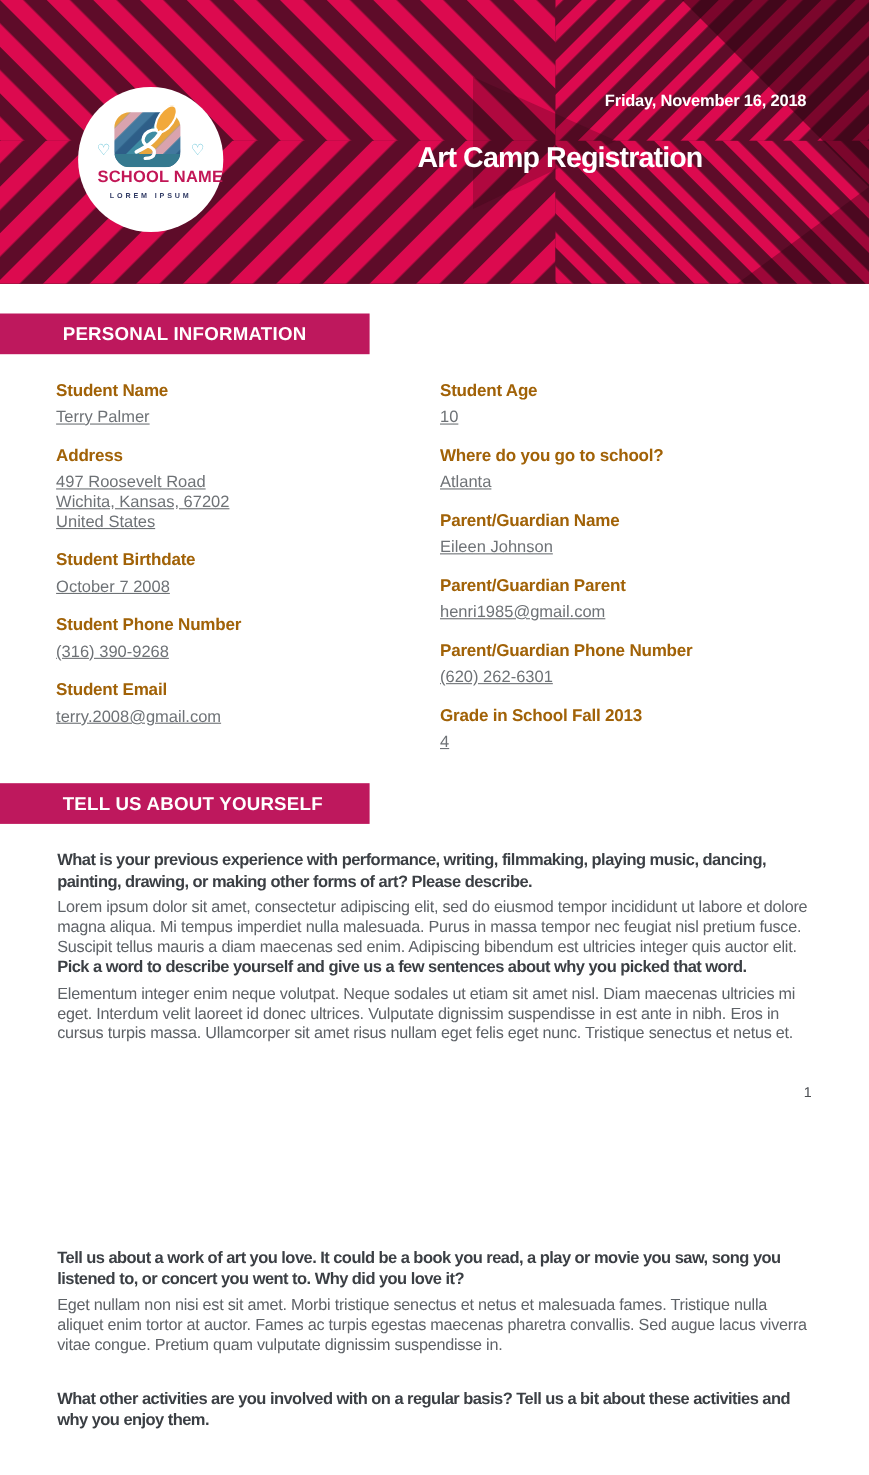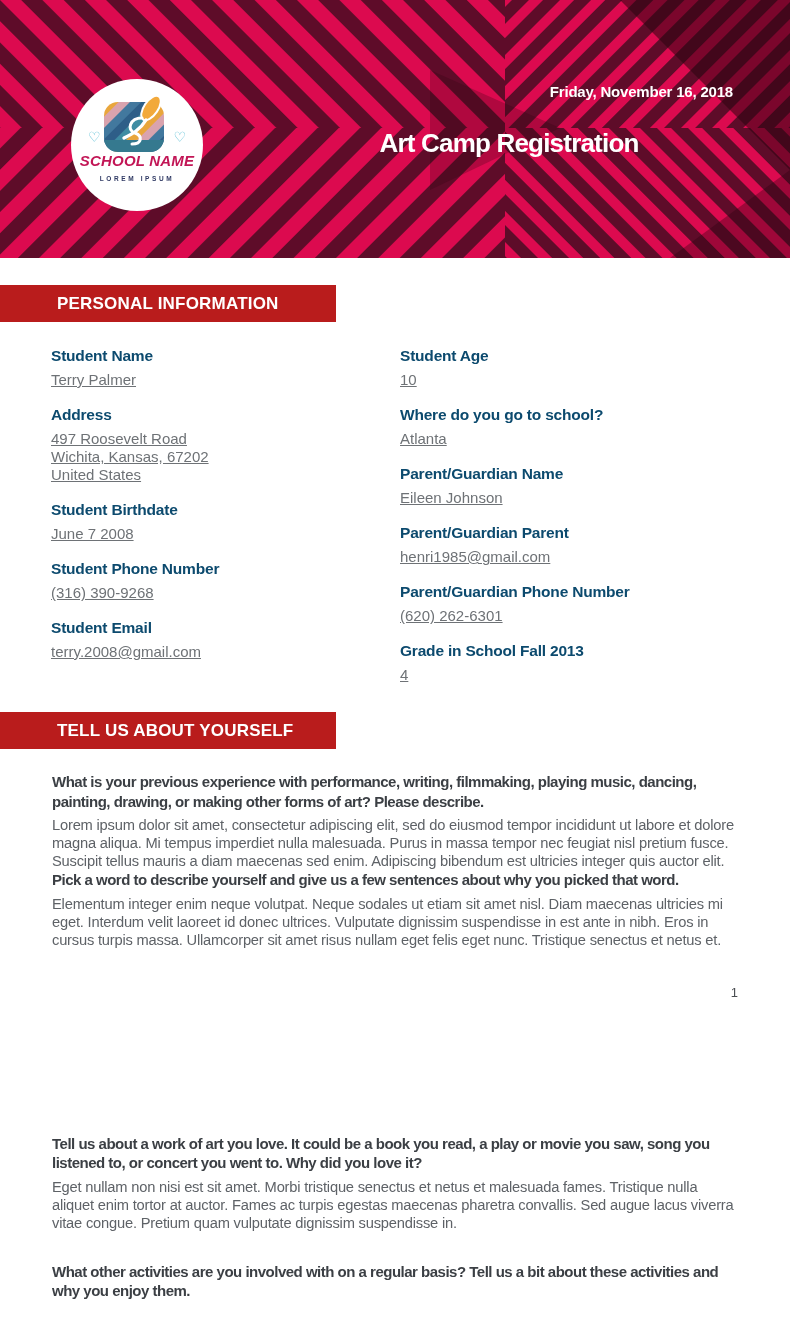--- a/index.html
+++ b/index.html
@@ -19,49 +19,49 @@
     background:#ffffff; border-radius:50%;
   }
   .logo-icon { position:absolute; left:31px; top:17px; }
   .logo-heart {
     position:absolute; top:51px; font-family:"DejaVu Sans", sans-serif;
     font-size:14px; color:#5fc0d6; line-height:14px;
   }
   .logo-heart.left  { left:17px; }
   .logo-heart.right { right:17px; }
   .logo-name {
-    position:absolute; left:0; right:0; top:73px; text-align:center;
-    font-size:15px; font-weight:700; letter-spacing:0.2px; color:#c21656;font-style:italic;
+    position:absolute; left:0; right:0; top:73px; text-align:right;
+    font-size:15px; font-weight:700; letter-spacing:0.2px; color:#c21656;
   }
   .logo-tagline {
     position:absolute; left:0; right:0; top:96px; text-align:center;
     font-size:6.5px; font-weight:700; letter-spacing:2.6px; color:#303a64;
   }
   .header-date {
     position:absolute; top:83px; right:57px; color:#ffffff;
     font-size:15px; font-weight:700; letter-spacing:-0.2px;
   }
   .header-title {
     position:absolute; top:128px; left:300px; right:72px; text-align:center;
     color:#ffffff; font-size:26px; font-weight:700; letter-spacing:-0.8px;
   }
   
   .section-banner {
-    width:336px; height:37px; margin-top:27px; background:#b91c1c;
+    width:336px; height:37px; margin-top:27px; background:#be185d;
     color:#ffffff; font-size:17px; font-weight:700; letter-spacing:0.2px;
     line-height:37px; padding-left:57px;
   }
   .section-banner.second { margin-top:12px; }
   
   .columns { display:flex; padding:24px 52px 0 51px; }
   .col-left  { flex:0 0 349px; }
   .col-right { flex:1; }
   .field { margin-bottom:16px; }
   .field-label {
-    font-size:15.5px; font-weight:700; color:#0c4a6e;
+    font-size:15.5px; font-weight:700; color:#a16207;
     letter-spacing:-0.2px; line-height:19px; margin-bottom:6px;
   }
   .field-value {
     font-size:15px; color:#6e7276; line-height:18px; white-space:pre-line;text-decoration:underline;
   }
   
   .qa-wrap { padding:0 52px; }
   .question {
     font-size:15px; font-weight:700; color:#3b3f44;
     letter-spacing:-0.5px; line-height:19.5px;
@@ -153,21 +153,21 @@
         <div class="field-value">Terry Palmer</div>
       </div>
       <div class="field">
         <div class="field-label">Address</div>
         <div class="field-value">497 Roosevelt Road
 Wichita, Kansas, 67202
 United States</div>
       </div>
       <div class="field">
         <div class="field-label">Student Birthdate</div>
-        <div class="field-value">June 7 2008</div>
+        <div class="field-value">October 7 2008</div>
       </div>
       <div class="field">
         <div class="field-label">Student Phone Number</div>
         <div class="field-value">(316) 390-9268</div>
       </div>
       <div class="field">
         <div class="field-label">Student Email</div>
         <div class="field-value">terry.2008@gmail.com</div>
       </div>
     </div>

